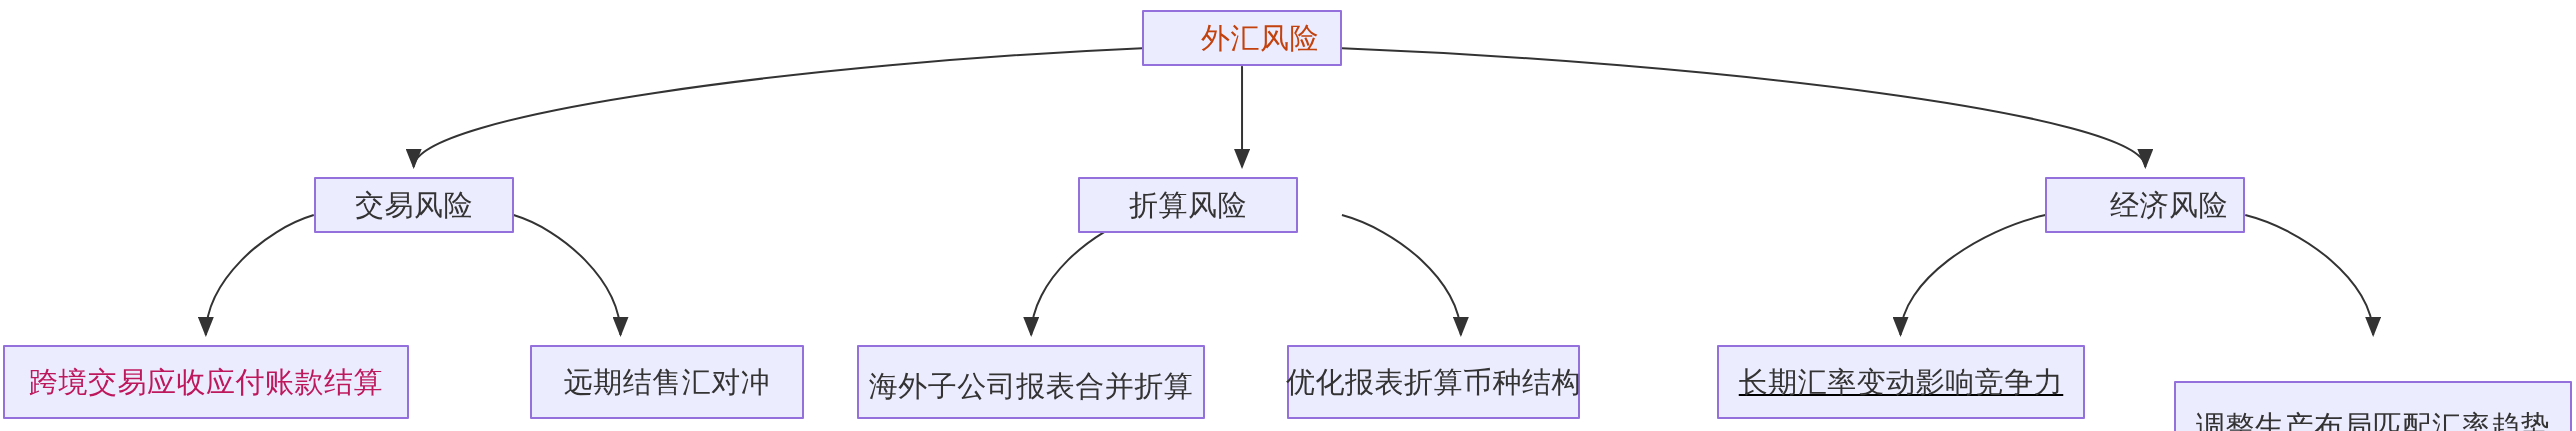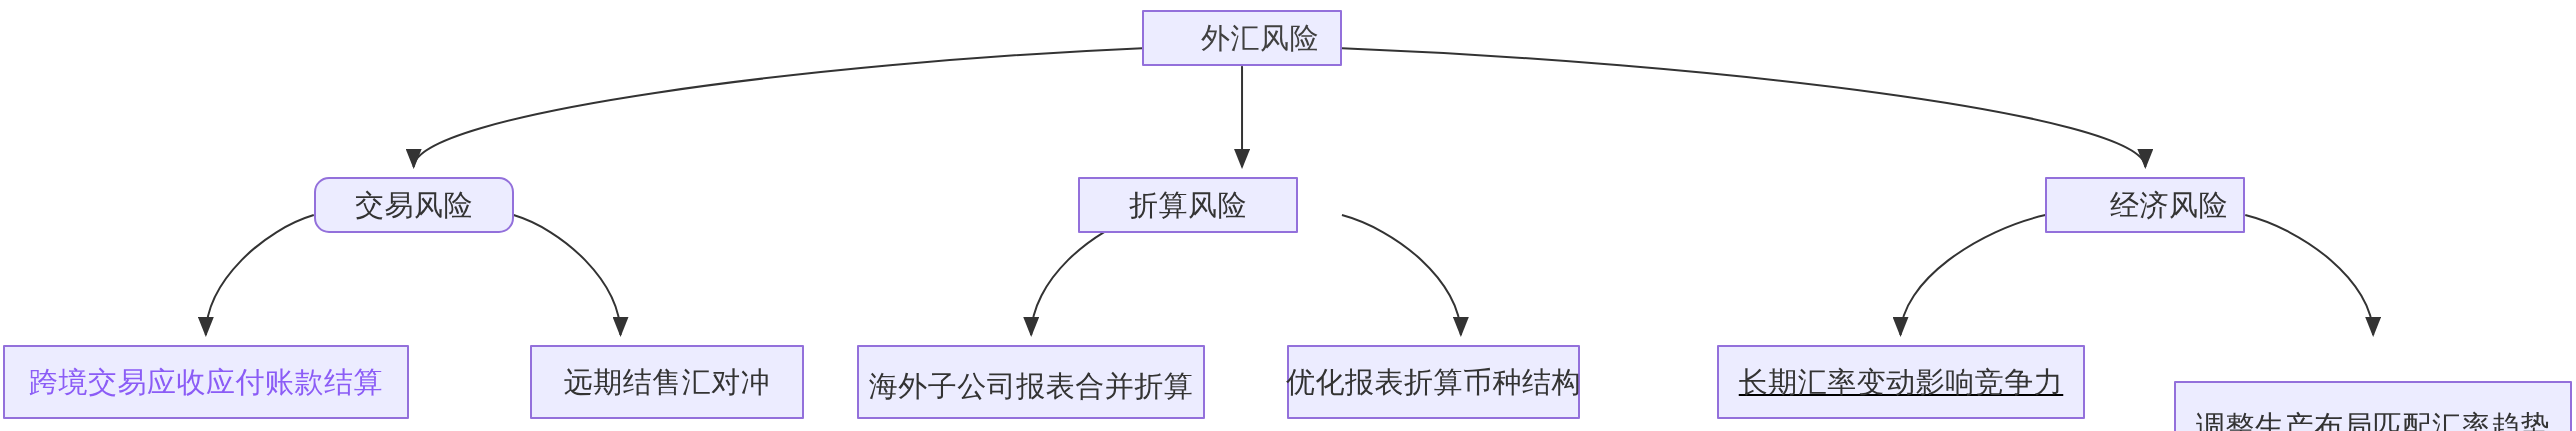--- a/index.html
+++ b/index.html
@@ -66,33 +66,33 @@
         <path d="M514,215.08 C562.15,229.4704 621,281.036 621,335" fill="none" stroke="#333333" stroke-width="2" marker-end="url(#arrowhead)"></path>
         <path d="M1143,215.08 C1093.05,229.4704 1032,281.036 1032,335" fill="none" stroke="#333333" stroke-width="2" marker-end="url(#arrowhead)"></path>
         <path d="M1343,215.08 C1396.55,229.4704 1462,281.036 1462,335" fill="none" stroke="#333333" stroke-width="2" marker-end="url(#arrowhead)"></path>
         <path d="M2047,215.08 C1981.75,229.4704 1902,281.036 1902,335" fill="none" stroke="#333333" stroke-width="2" marker-end="url(#arrowhead)"></path>
         <path d="M2247,215.08 C2304.6,229.4704 2375,281.036 2375,335" fill="none" stroke="#333333" stroke-width="2" marker-end="url(#arrowhead)"></path>
       </g>
   </svg>
 
   <div id="node-layer">
       <div class="node-box" style="left: 1142px; top: 10px; width: 200px; height: 56px; background: rgb(236, 236, 255); border-color: rgb(147, 112, 219);">
-        <span class="node-label" style="color: #404040; margin-left: 36px;">外汇风险</span>
+        <span class="node-label" style="color: #c2410c; margin-left: 36px;">外汇风险</span>
       </div>
-      <div class="node-box" style="left: 314px; top: 177px; width: 200px; height: 56px; background: rgb(236, 236, 255); border-color: rgb(147, 112, 219); border-radius: 15px;">
+      <div class="node-box" style="left: 314px; top: 177px; width: 200px; height: 56px; background: rgb(236, 236, 255); border-color: rgb(147, 112, 219);">
         <span class="node-label" style="color: rgb(51, 51, 51);">交易风险</span>
       </div>
       <div class="node-box" style="left: 1078px; top: 177px; width: 220px; height: 56px; background: rgb(236, 236, 255); border-color: rgb(147, 112, 219);">
         <span class="node-label" style="color: rgb(51, 51, 51);">折算风险</span>
       </div>
       <div class="node-box" style="left: 2045px; top: 177px; width: 200px; height: 56px; background: rgb(236, 236, 255); border-color: rgb(147, 112, 219); padding-left: 48px;">
         <span class="node-label" style="color: rgb(51, 51, 51);">经济风险</span>
       </div>
       <div class="node-box" style="left: 3px; top: 345px; width: 406px; height: 74px; background: rgb(236, 236, 255); border-color: rgb(147, 112, 219);">
-        <span class="node-label" style="color: #8b5cf6;">跨境交易应收应付账款结算</span>
+        <span class="node-label" style="color: #be185d;">跨境交易应收应付账款结算</span>
       </div>
       <div class="node-box" style="left: 484px; top: 345px; width: 274px; height: 74px; background: rgb(236, 236, 255); border-color: rgb(147, 112, 219); margin-left: 46px;">
         <span class="node-label" style="color: rgb(51, 51, 51);">远期结售汇对冲</span>
       </div>
       <div class="node-box" style="left: 857px; top: 345px; width: 348px; height: 74px; background: rgb(236, 236, 255); border-color: rgb(147, 112, 219);">
         <span class="node-label" style="color: rgb(51, 51, 51); margin-top: 8px;">海外子公司报表合并折算</span>
       </div>
       <div class="node-box" style="left: 1287px; top: 345px; width: 293px; height: 74px; background: rgb(236, 236, 255); border-color: rgb(147, 112, 219);">
         <span class="node-label" style="color: rgb(51, 51, 51);">优化报表折算币种结构</span>
       </div>

